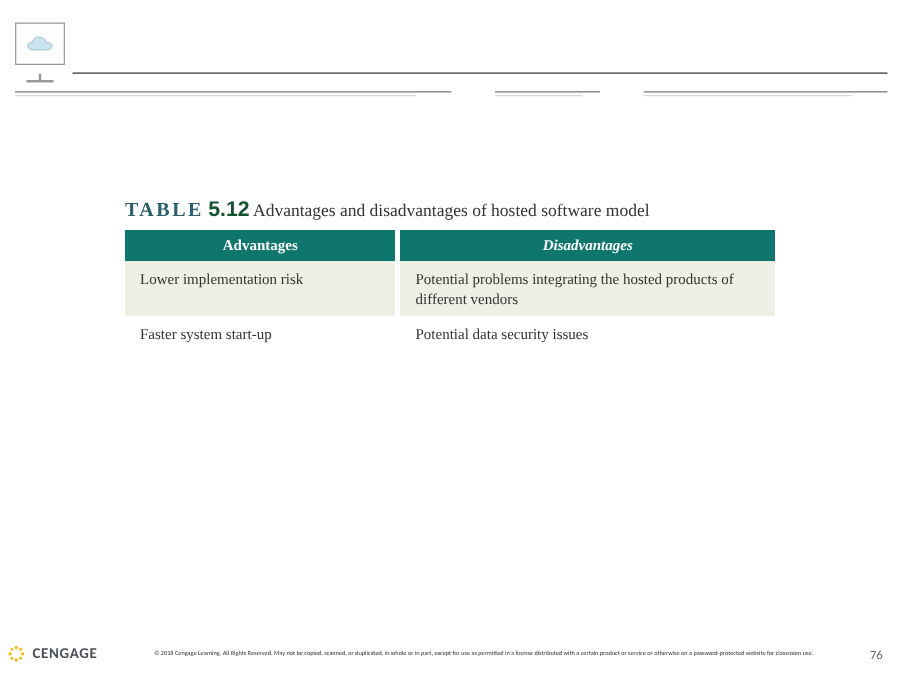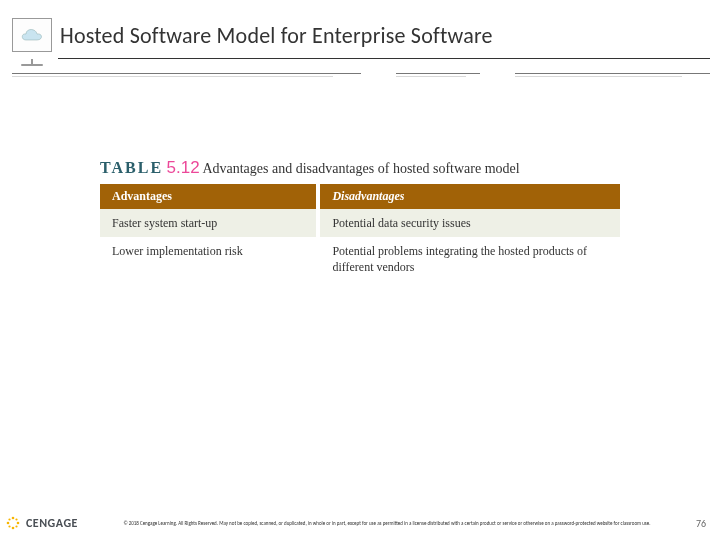--- a/index.html
+++ b/index.html
@@ -103,37 +103,37 @@
     color: #333;
     margin-bottom: 6px;
   }
   .table-word {
     color: #2b5f6b;
     letter-spacing: 2px;
     font-size: 16px;
     font-weight: bold;
   }
   .table-num {
-    color: #ec4899;
+    color: #14532d;
     font-size: 17px;
-    font-weight: normal;
+    font-weight: bold;
     font-family: Arial, sans-serif;
     text-align: center;
   }
   table.tbl {
     width: 100%;
     border-collapse: collapse;
     font-family: Georgia, "Times New Roman", serif;
     font-size: 12px;
     color: #333;
   }
   table.tbl thead th {
-    background: #a16207;
+    background: #0f766e;
     color: #fff;
-    text-align: left;
+    text-align: center;
     padding: 5px 12px;
     font-weight: bold;
     font-size: 12px;
     border-right: 4px solid #fff;
   }
   table.tbl thead th:last-child { border-right: none; }
   table.tbl tbody tr:nth-child(odd) { background: #eef0e6; }
   table.tbl tbody tr:nth-child(even) { background: #ffffff; }
   table.tbl tbody td {
     padding: 6px 12px;
@@ -183,21 +183,20 @@
 </head>
 <body>
 
 <div class="header">
   <div class="header-icon-box">
     <svg width="28" height="18" viewBox="0 0 28 18">
       <path class="cloud" d="M8 14 C3 14 3 7 8 8 C8 2 18 2 19 8 C25 7 25 14 19 14 Z"></path>
     </svg>
     <div class="monitor-stand"></div>
   </div>
-  <div class="title">Hosted Software Model for Enterprise Software</div>
 </div>
 <div class="title-rule"></div>
 <div class="rule2">
   <div class="seg s1a"></div>
     <div class="sh s1b"></div>
   <div class="seg s2a"></div>
     <div class="sh s2b"></div>
   <div class="seg s3a"></div>
     <div class="sh s3b"></div>
 </div>
@@ -210,26 +209,26 @@
   </div>
   <table class="tbl">
     <thead>
       <tr>
         <th class="col-a">Advantages</th>
         <th class="col-d">Disadvantages</th>
       </tr>
     </thead>
     <tbody>
       <tr>
+        <td>Lower implementation risk</td>
+        <td>Potential problems integrating the hosted products of different vendors</td>
+      </tr>
+      <tr>
         <td>Faster system start-up</td>
         <td>Potential data security issues</td>
-      </tr>
-      <tr>
-        <td>Lower implementation risk</td>
-        <td>Potential problems integrating the hosted products of different vendors</td>
       </tr>
     </tbody>
   </table>
 </div>
 
 <div class="footer">
   <div class="logo">
     <svg width="18" height="18" viewBox="0 0 18 18">
       <g fill="#f7b500">
         <circle cx="4" cy="9" r="1.3"></circle>

